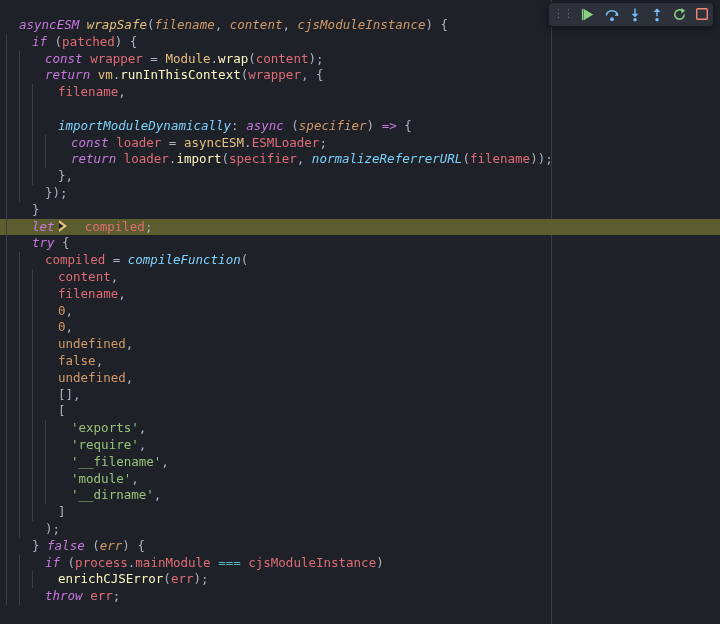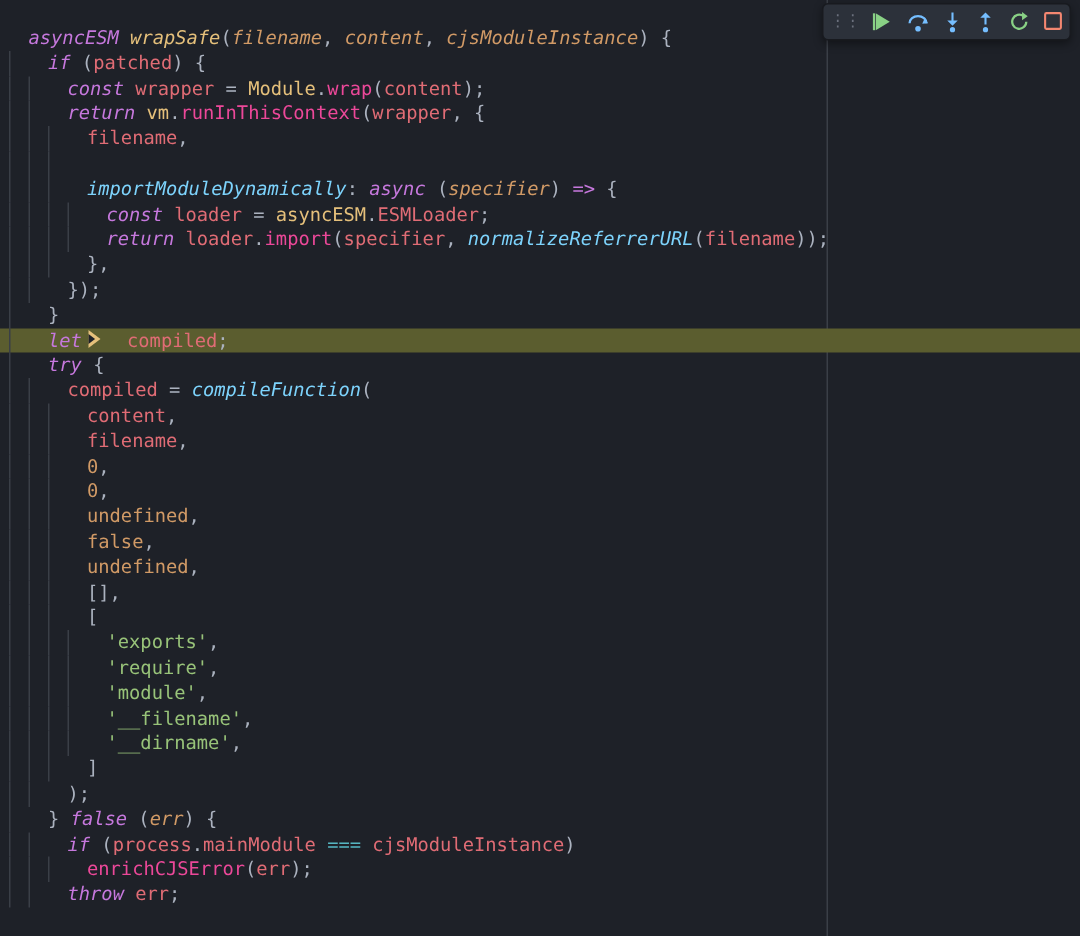--- a/index.html
+++ b/index.html
@@ -36,21 +36,21 @@
   .ruler {
     position: absolute;
     left: 551px;
     top: 0;
     bottom: 0;
     width: 1px;
     background: #3a3f47;
   }
   
   .kw   { color: #c678dd; font-style: italic; }       
-  .fn   { color: #ec4899; }       
+  .fn   { color: #fef9c3; }       
   .fni  { color: #7dd3fc; font-style: italic; }
   .def  { color: #e5c07b; font-style: italic; }       
   .prm  { color: #d19a66; font-style: italic; }       
   .num  { color: #d19a66; }       
   .str  { color: #98c379; }       
   .var  { color: #e06c75; }       
   .prop { color: #e06c75; }       
   .obj  { color: #e5c07b; }       
   .pun  { color: #abb2bf; }       
   .con  { color: #d19a66; }       
@@ -128,22 +128,22 @@
       <div class="line"><span class="indent-guide" style="width:13px"></span><span class="indent-guide" style="width:13px"></span><span class="indent-guide" style="width:13px"></span><span style="padding-left:13px"><span class="var">filename</span><span class="pun">,</span></span></div>
       <div class="line"><span class="indent-guide" style="width:13px"></span><span class="indent-guide" style="width:13px"></span><span class="indent-guide" style="width:13px"></span><span style="padding-left:13px"><span class="num">0</span><span class="pun">,</span></span></div>
       <div class="line"><span class="indent-guide" style="width:13px"></span><span class="indent-guide" style="width:13px"></span><span class="indent-guide" style="width:13px"></span><span style="padding-left:13px"><span class="num">0</span><span class="pun">,</span></span></div>
       <div class="line"><span class="indent-guide" style="width:13px"></span><span class="indent-guide" style="width:13px"></span><span class="indent-guide" style="width:13px"></span><span style="padding-left:13px"><span class="con">undefined</span><span class="pun">,</span></span></div>
       <div class="line"><span class="indent-guide" style="width:13px"></span><span class="indent-guide" style="width:13px"></span><span class="indent-guide" style="width:13px"></span><span style="padding-left:13px"><span class="con">false</span><span class="pun">,</span></span></div>
       <div class="line"><span class="indent-guide" style="width:13px"></span><span class="indent-guide" style="width:13px"></span><span class="indent-guide" style="width:13px"></span><span style="padding-left:13px"><span class="con">undefined</span><span class="pun">,</span></span></div>
       <div class="line"><span class="indent-guide" style="width:13px"></span><span class="indent-guide" style="width:13px"></span><span class="indent-guide" style="width:13px"></span><span style="padding-left:13px"><span class="pun">[],</span></span></div>
       <div class="line"><span class="indent-guide" style="width:13px"></span><span class="indent-guide" style="width:13px"></span><span class="indent-guide" style="width:13px"></span><span style="padding-left:13px"><span class="pun">[</span></span></div>
       <div class="line"><span class="indent-guide" style="width:13px"></span><span class="indent-guide" style="width:13px"></span><span class="indent-guide" style="width:13px"></span><span class="indent-guide" style="width:13px"></span><span style="padding-left:13px"><span class="str">'exports'</span><span class="pun">,</span></span></div>
       <div class="line"><span class="indent-guide" style="width:13px"></span><span class="indent-guide" style="width:13px"></span><span class="indent-guide" style="width:13px"></span><span class="indent-guide" style="width:13px"></span><span style="padding-left:13px"><span class="str">'require'</span><span class="pun">,</span></span></div>
+      <div class="line"><span class="indent-guide" style="width:13px"></span><span class="indent-guide" style="width:13px"></span><span class="indent-guide" style="width:13px"></span><span class="indent-guide" style="width:13px"></span><span style="padding-left:13px"><span class="str">'__filename'</span><span class="pun">,</span></span></div>
       <div class="line"><span class="indent-guide" style="width:13px"></span><span class="indent-guide" style="width:13px"></span><span class="indent-guide" style="width:13px"></span><span class="indent-guide" style="width:13px"></span><span style="padding-left:13px"><span class="str">'module'</span><span class="pun">,</span></span></div>
-      <div class="line"><span class="indent-guide" style="width:13px"></span><span class="indent-guide" style="width:13px"></span><span class="indent-guide" style="width:13px"></span><span class="indent-guide" style="width:13px"></span><span style="padding-left:13px"><span class="str">'__filename'</span><span class="pun">,</span></span></div>
       <div class="line"><span class="indent-guide" style="width:13px"></span><span class="indent-guide" style="width:13px"></span><span class="indent-guide" style="width:13px"></span><span class="indent-guide" style="width:13px"></span><span style="padding-left:13px"><span class="str">'__dirname'</span><span class="pun">,</span></span></div>
       <div class="line"><span class="indent-guide" style="width:13px"></span><span class="indent-guide" style="width:13px"></span><span class="indent-guide" style="width:13px"></span><span style="padding-left:13px"><span class="pun">]</span></span></div>
       <div class="line"><span class="indent-guide" style="width:13px"></span><span class="indent-guide" style="width:13px"></span><span style="padding-left:13px"><span class="pun">);</span></span></div>
       <div class="line"><span class="indent-guide" style="width:13px"></span><span style="padding-left:13px"><span class="pun">} </span><span class="kw">false </span><span class="pun">(</span><span class="prm">err</span><span class="pun">) {</span></span></div>
       <div class="line"><span class="indent-guide" style="width:13px"></span><span class="indent-guide" style="width:13px"></span><span style="padding-left:13px"><span class="kw">if </span><span class="pun">(</span><span class="var">process</span><span class="pun">.</span><span class="prop">mainModule</span><span class="pun"> </span><span class="op">===</span><span class="pun"> </span><span class="var">cjsModuleInstance</span><span class="pun">)</span></span></div>
       <div class="line"><span class="indent-guide" style="width:13px"></span><span class="indent-guide" style="width:13px"></span><span class="indent-guide" style="width:13px"></span><span style="padding-left:13px"><span class="fn">enrichCJSError</span><span class="pun">(</span><span class="var">err</span><span class="pun">);</span></span></div>
       <div class="line"><span class="indent-guide" style="width:13px"></span><span class="indent-guide" style="width:13px"></span><span style="padding-left:13px"><span class="kw">throw </span><span class="var">err</span><span class="pun">;</span></span></div>
     </div>
 </div>
 

